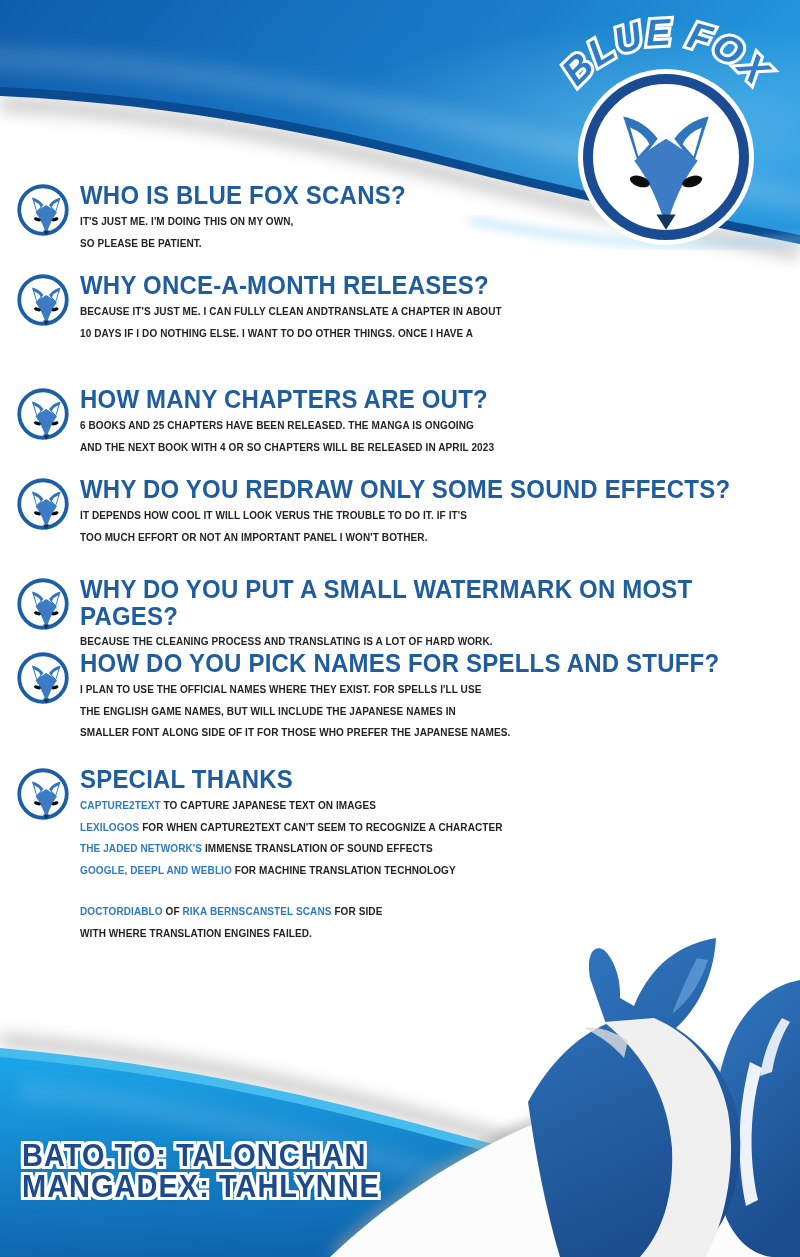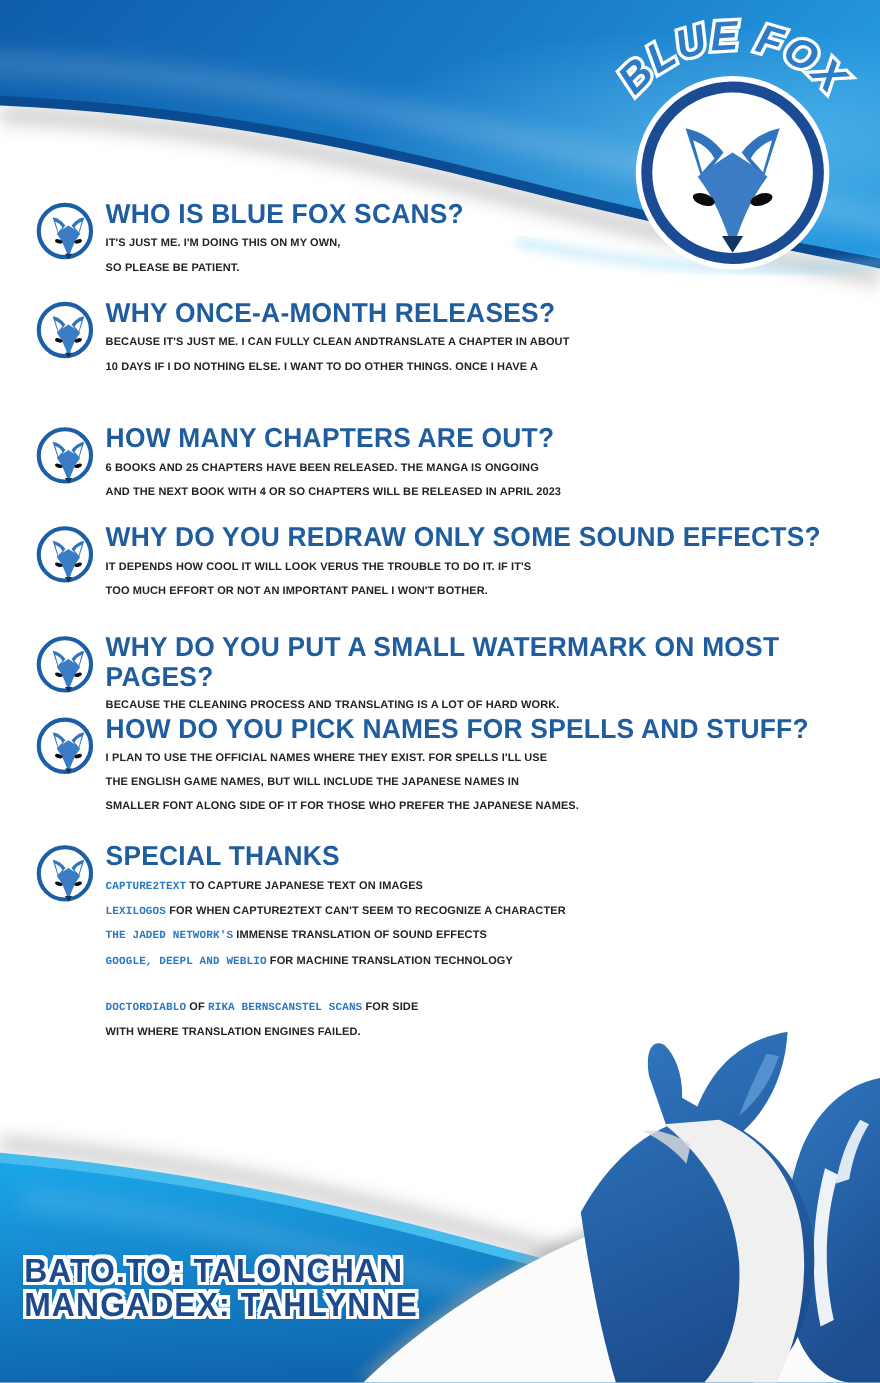--- a/index.html
+++ b/index.html
@@ -2,33 +2,33 @@
 <html><head>
 <meta charset="utf-8">
 <style>
   html,body{margin:0;padding:0;background:#9a9a9a;}
   .page{
     position:relative;width:800px;height:1257px;overflow:hidden;
     background:#ffffff;font-family:"Liberation Sans",sans-serif;
     margin:0 auto;
   }
   .bg{position:absolute;left:0;top:0;z-index:0;}
-  .content{position:absolute;left:16px;top:0;width:768px;height:1257px;z-index:2;}
+  .content{position:absolute;left:0;top:0;width:768px;height:1257px;z-index:2;}
   .sec{position:absolute;left:16px;display:flex;gap:10px;}
   .sec .bullet{width:54px;height:54px;flex:none;margin-top:1px;}
   .sec .txt{padding-top:0;}
   .h{
     font-size:24px;font-weight:700;color:#1f5d9e;letter-spacing:.2px;
     margin:0 0 3px 0;line-height:26px;transform:scaleY(1.04);transform-origin:left top;
   }
   .line{
     font-size:10px;font-weight:700;color:#232323;line-height:21.5px;
     letter-spacing:.1px;white-space:nowrap;
   }
-  .hl{color:#2e7ac2;font-family:Liberation Mono, monospace;}
+  .hl{color:#2e7ac2;}
   .gap{height:20px;}
   .footer{position:absolute;left:22px;top:1140px;z-index:3;}
   .fline{
     font-size:29px;font-weight:700;color:#1d4a8c;letter-spacing:1px;line-height:31px;
     text-shadow:
       -3px -3px 0 #fff, 3px -3px 0 #fff, -3px 3px 0 #fff, 3px 3px 0 #fff,
       -3px 0 0 #fff, 3px 0 0 #fff, 0 -3px 0 #fff, 0 3px 0 #fff,
       0 0 7px rgba(10,50,110,.45);
     transform:scaleY(1.05);transform-origin:left top;
   }

